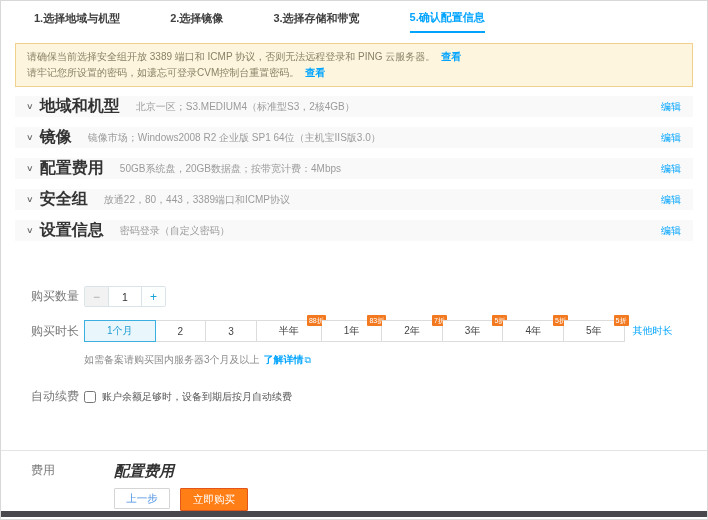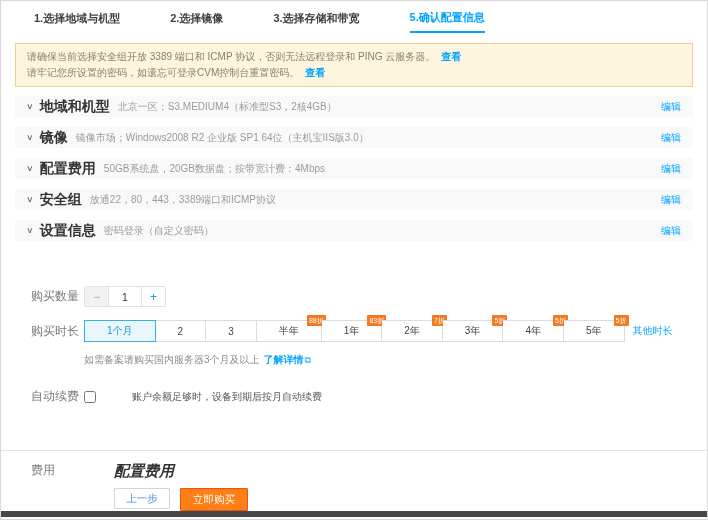--- a/index.html
+++ b/index.html
@@ -19,21 +19,21 @@
     padding:5px 11px; font-size:10px; color:#8a8168; line-height:16px;
   }
   .notice a{ color:#00a4ff; text-decoration:none; margin-left:6px; font-weight:bold; cursor:pointer; }
   
   .sections{ margin-top:9px; }
   .sec-row{
     margin:0 14px 10px; height:21px; background:#f9f9f9;
     display:flex; align-items:center; padding:0 12px; font-size:10px;
   }
   .chev{ font-size:8px; color:#666; margin-right:7px; transform:scaleX(1.3); }
-  .sec-title{ font-weight:bold; color:#333; font-size:14px; margin-right:8px; white-space:nowrap; }
+  .sec-title{ font-weight:bold; color:#333; font-size:16px; margin-right:16px; white-space:nowrap; }
   .sec-desc{ color:#9b9b9b; flex:1; white-space:nowrap; overflow:hidden; }
   .edit-link{ color:#00a4ff; text-decoration:none; font-size:10px; cursor:pointer; }
   
   .form-row{ display:flex; align-items:center; padding-left:30px; }
   .row-label{ width:53px; font-size:12px; color:#7a7a7a; flex:none; }
   .quantity-row{ margin-top:45px; }
   .stepper{ display:flex; height:21px; border:1px solid #d9e3e8; border-radius:2px; overflow:visible; }
   .stepper button{
     width:24px; border:none; background:#f2f2f2; color:#aaa; font-size:12px; cursor:pointer;
   }
@@ -56,21 +56,21 @@
   }
   .dur-btn .badge{
     position:absolute; top:-6px; right:-5px; background:#f2791f; color:#fff;
     font-size:7px; line-height:9px; padding:1px 2px; border-radius:1px; white-space:nowrap;
   }
   .other-link{ color:#00a4ff; font-size:10px; text-decoration:none; margin-left:8px; cursor:pointer; }
   .note-row{ margin:11px 0 0 83px; font-size:10px; color:#8c8c8c; }
   .note-row a{ color:#00a4ff; font-weight:bold; text-decoration:none; margin-left:4px; cursor:pointer; }
   .note-row .ext{ font-size:9px; font-weight:normal; margin-left:1px; }
   .renewal-row{ margin-top:21px; }
-  .renewal-row label{ display:flex; align-items:center; font-size:10px; color:#555; cursor:pointer;gap:30px; }
+  .renewal-row label{ display:flex; align-items:center; font-size:10px; color:#555; cursor:pointer; }
   .renewal-row input{ width:12px; height:12px; margin-right:6px; accent-color:#00a4ff; }
   
   .divider{ margin-top:45px; border-top:1px solid #e4e4e4; }
   .fee-section{ display:flex; padding:11px 0 0 30px; }
   .fee-body{ margin-left:30px; }
   .fee-config{ font-size:15px; font-weight:bold; color:#333;font-style:italic; }
   .price-line{ margin-top:3px; color:#ff7800; }
   .price-num{ font-size:20px; }
   .price-cur{ font-size:16px; }
   .actions{ margin-top:7px; display:flex; gap:10px; }

